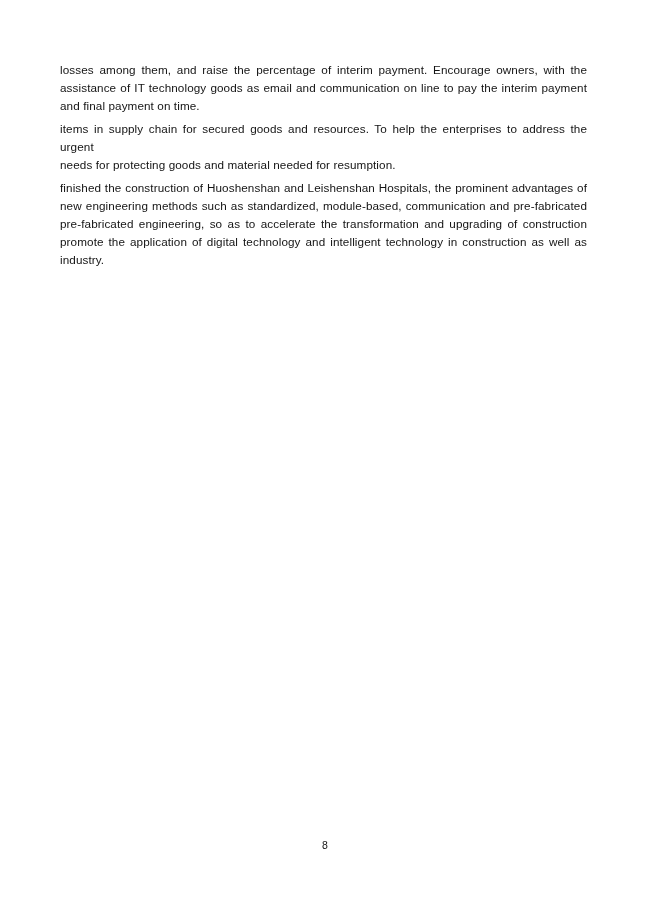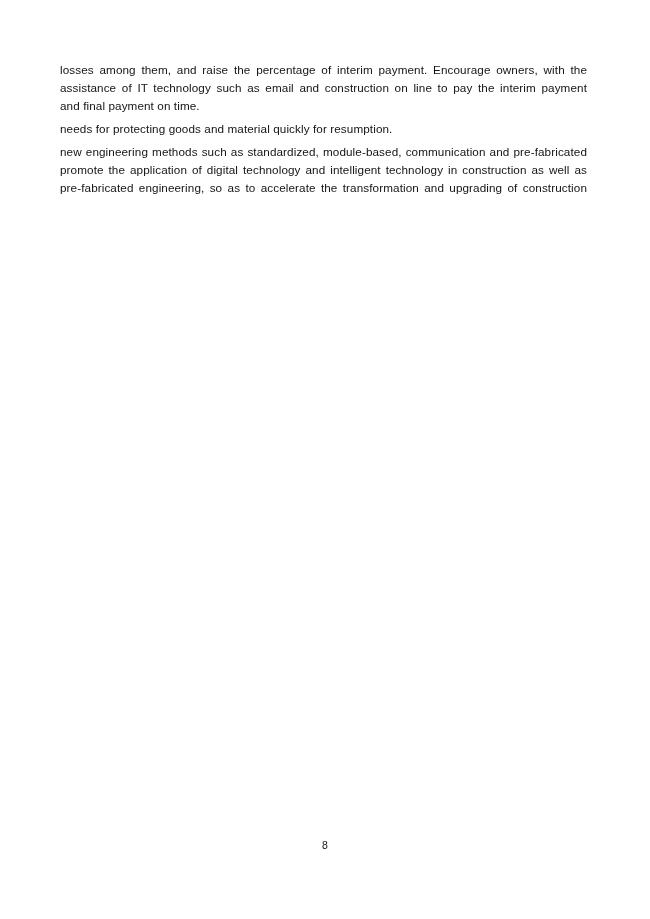--- a/index.html
+++ b/index.html
@@ -57,28 +57,31 @@
     color: #141414;
   }
 </style>
 </head>
 <body>
 
 <div class="page">
   <div class="text-block" id="text-block">
       <div class="para">
         <div class="line">losses among them, and raise the percentage of interim payment. Encourage owners, with the</div>
-        <div class="line">assistance of IT technology such as email and construction on line to pay the interim payment</div>
+        <div class="line">assistance of IT technology goods as email and communication on line to pay the interim payment</div>
         <div class="line last">and final payment on time.</div>
       </div>
       <div class="para">
-        <div class="line last">needs for protecting goods and material quickly for resumption.</div>
+        <div class="line">items in supply chain for secured goods and resources. To help the enterprises to address the urgent</div>
+        <div class="line last">needs for protecting goods and material needed for resumption.</div>
       </div>
       <div class="para">
+        <div class="line">finished the construction of Huoshenshan and Leishenshan Hospitals, the prominent advantages of</div>
         <div class="line">new engineering methods such as standardized, module-based, communication and pre-fabricated</div>
+        <div class="line">pre-fabricated engineering, so as to accelerate the transformation and upgrading of construction</div>
         <div class="line">promote the application of digital technology and intelligent technology in construction as well as</div>
-        <div class="line">pre-fabricated engineering, so as to accelerate the transformation and upgrading of construction</div>
+        <div class="line last">industry.</div>
       </div>
     </div>
   <div class="page-footer">
     <span class="page-number">8</span>
   </div>
 </div>
 
 </body></html>

